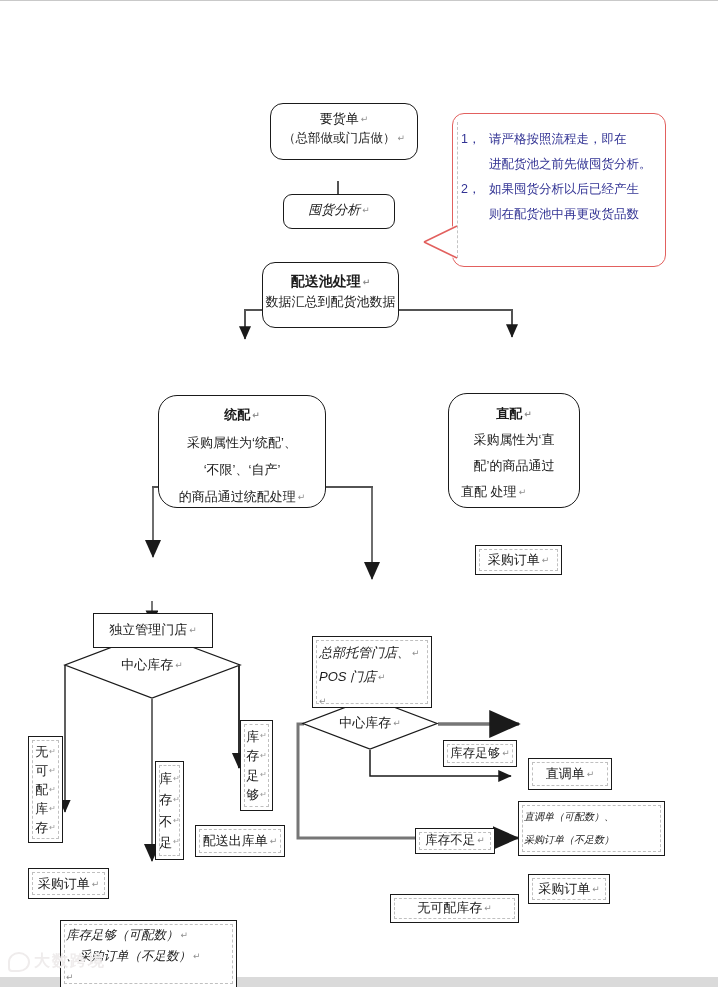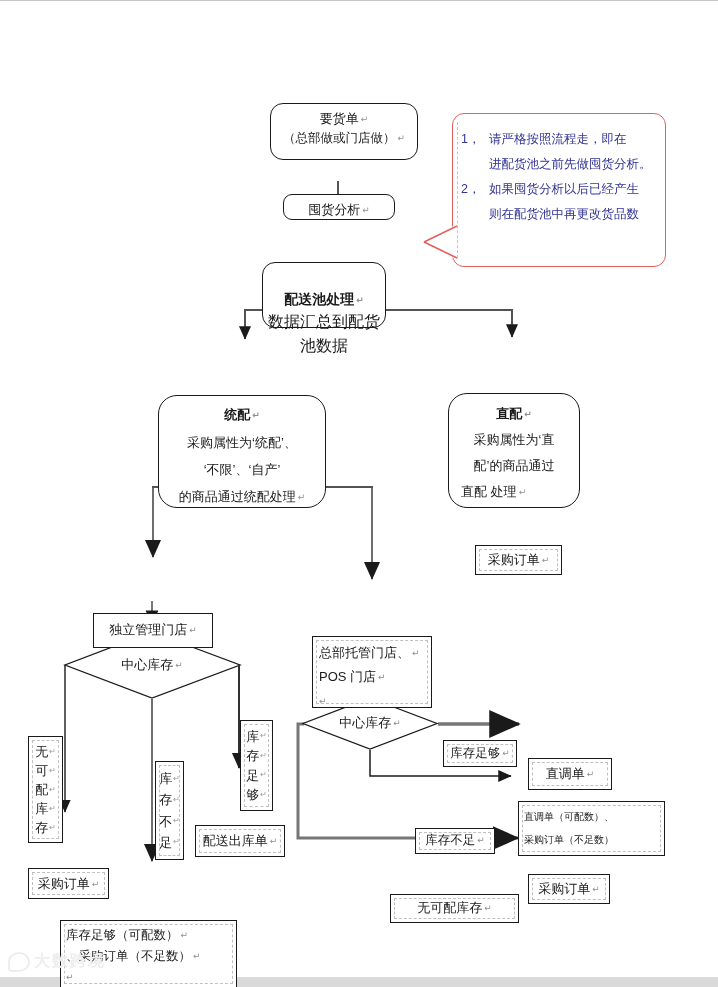--- a/index.html
+++ b/index.html
@@ -12,21 +12,21 @@
   .rounded{border-radius:13px;}
   .biground{border-radius:19px;}
   .sel::before{content:"";position:absolute;left:3px;right:3px;top:3px;bottom:3px;
         border:1px dashed #c0c0c0;pointer-events:none;}
   .ttl{font-weight:bold;}
   .pm{color:#8f8f8f;font-size:9px;margin-left:2px;vertical-align:1px;}
   .vcol{display:flex;flex-direction:column;justify-content:space-evenly;padding:2px 0;}
   .vrow{display:flex;align-items:center;justify-content:center;line-height:1;}
   .vchar{font-size:13px;}
   .vmark{font-size:8px;color:#999;margin-left:1px;}
-  .leftalign{text-align:left;}
+  .leftalign{text-align:left;font-style:italic;}
   .callout{position:absolute;z-index:2;background:#fff;border:1.6px solid #e2605e;border-radius:12px;
         color:#323394;font-size:12.5px;line-height:25px;text-align:left;box-sizing:border-box;padding:13px 6px 0 6px;}
   .callout::before{content:"";position:absolute;left:4px;top:8px;bottom:8px;border-left:1px dashed #c4c4c4;}
   .note-item{display:flex;}
   .note-num{width:28px;flex:0 0 28px;padding-left:2px;}
   .note-lines{flex:1;}
   .tail{position:absolute;z-index:3;}
   .dmlabel{position:absolute;z-index:2;font-size:13px;text-align:center;background:transparent;}
   #watermark{position:absolute;left:8px;top:951px;z-index:4;display:flex;align-items:center;
         color:#efecec;font-size:16px;font-weight:bold;letter-spacing:2px;}
@@ -77,27 +77,27 @@
 
     <polygon points="152,632 240,665 152,698 65,665" fill="#fff" stroke="#1a1a1a" stroke-width="1.3"></polygon>
     <polygon points="370,698 437,723.5 370,749 303,723.5" fill="#fff" stroke="#1a1a1a" stroke-width="1.3"></polygon>
   </svg>
 
   <div class="node rounded" style="left:270px;top:55px;width:148px;height:57px;padding-top:5px;">
     <div><span>要货单</span><span class="pm">↵</span></div>
     <div style="font-size:12.5px;"><span>（总部做或门店做）</span><span class="pm">↵</span></div>
   </div>
 
-  <div class="node" style="left:283px;top:146px;width:112px;height:26px;border-radius:9px;padding-top:5px;">
+  <div class="node" style="left:283px;top:146px;width:112px;height:35px;border-radius:9px;padding-top:5px;font-style:italic;">
     <span>囤货分析</span><span class="pm">↵</span>
   </div>
 
-  <div class="node rounded" style="left:262px;top:214px;width:124px;height:66px;padding-top:26px;">
+  <div class="node rounded" style="left:262px;top:214px;width:137px;height:66px;padding-top:8px;">
     <div class="ttl" style="font-size:14px;"><span>配送池处理</span><span class="pm">↵</span></div>
-    <div style="font-size:16px;">数据汇总到配货池数据</div>
+    <div style="font-size:13px;">数据汇总到配货池数据</div>
   </div>
 
   <div class="callout" style="left:452px;top:113px;width:214px;height:154px;">
     <div class="note-item">
       <div class="note-num">1，</div>
       <div class="note-lines">
         <div>请严格按照流程走，即在</div>
         <div>进配货池之前先做囤货分析。</div>
       </div>
     </div>

